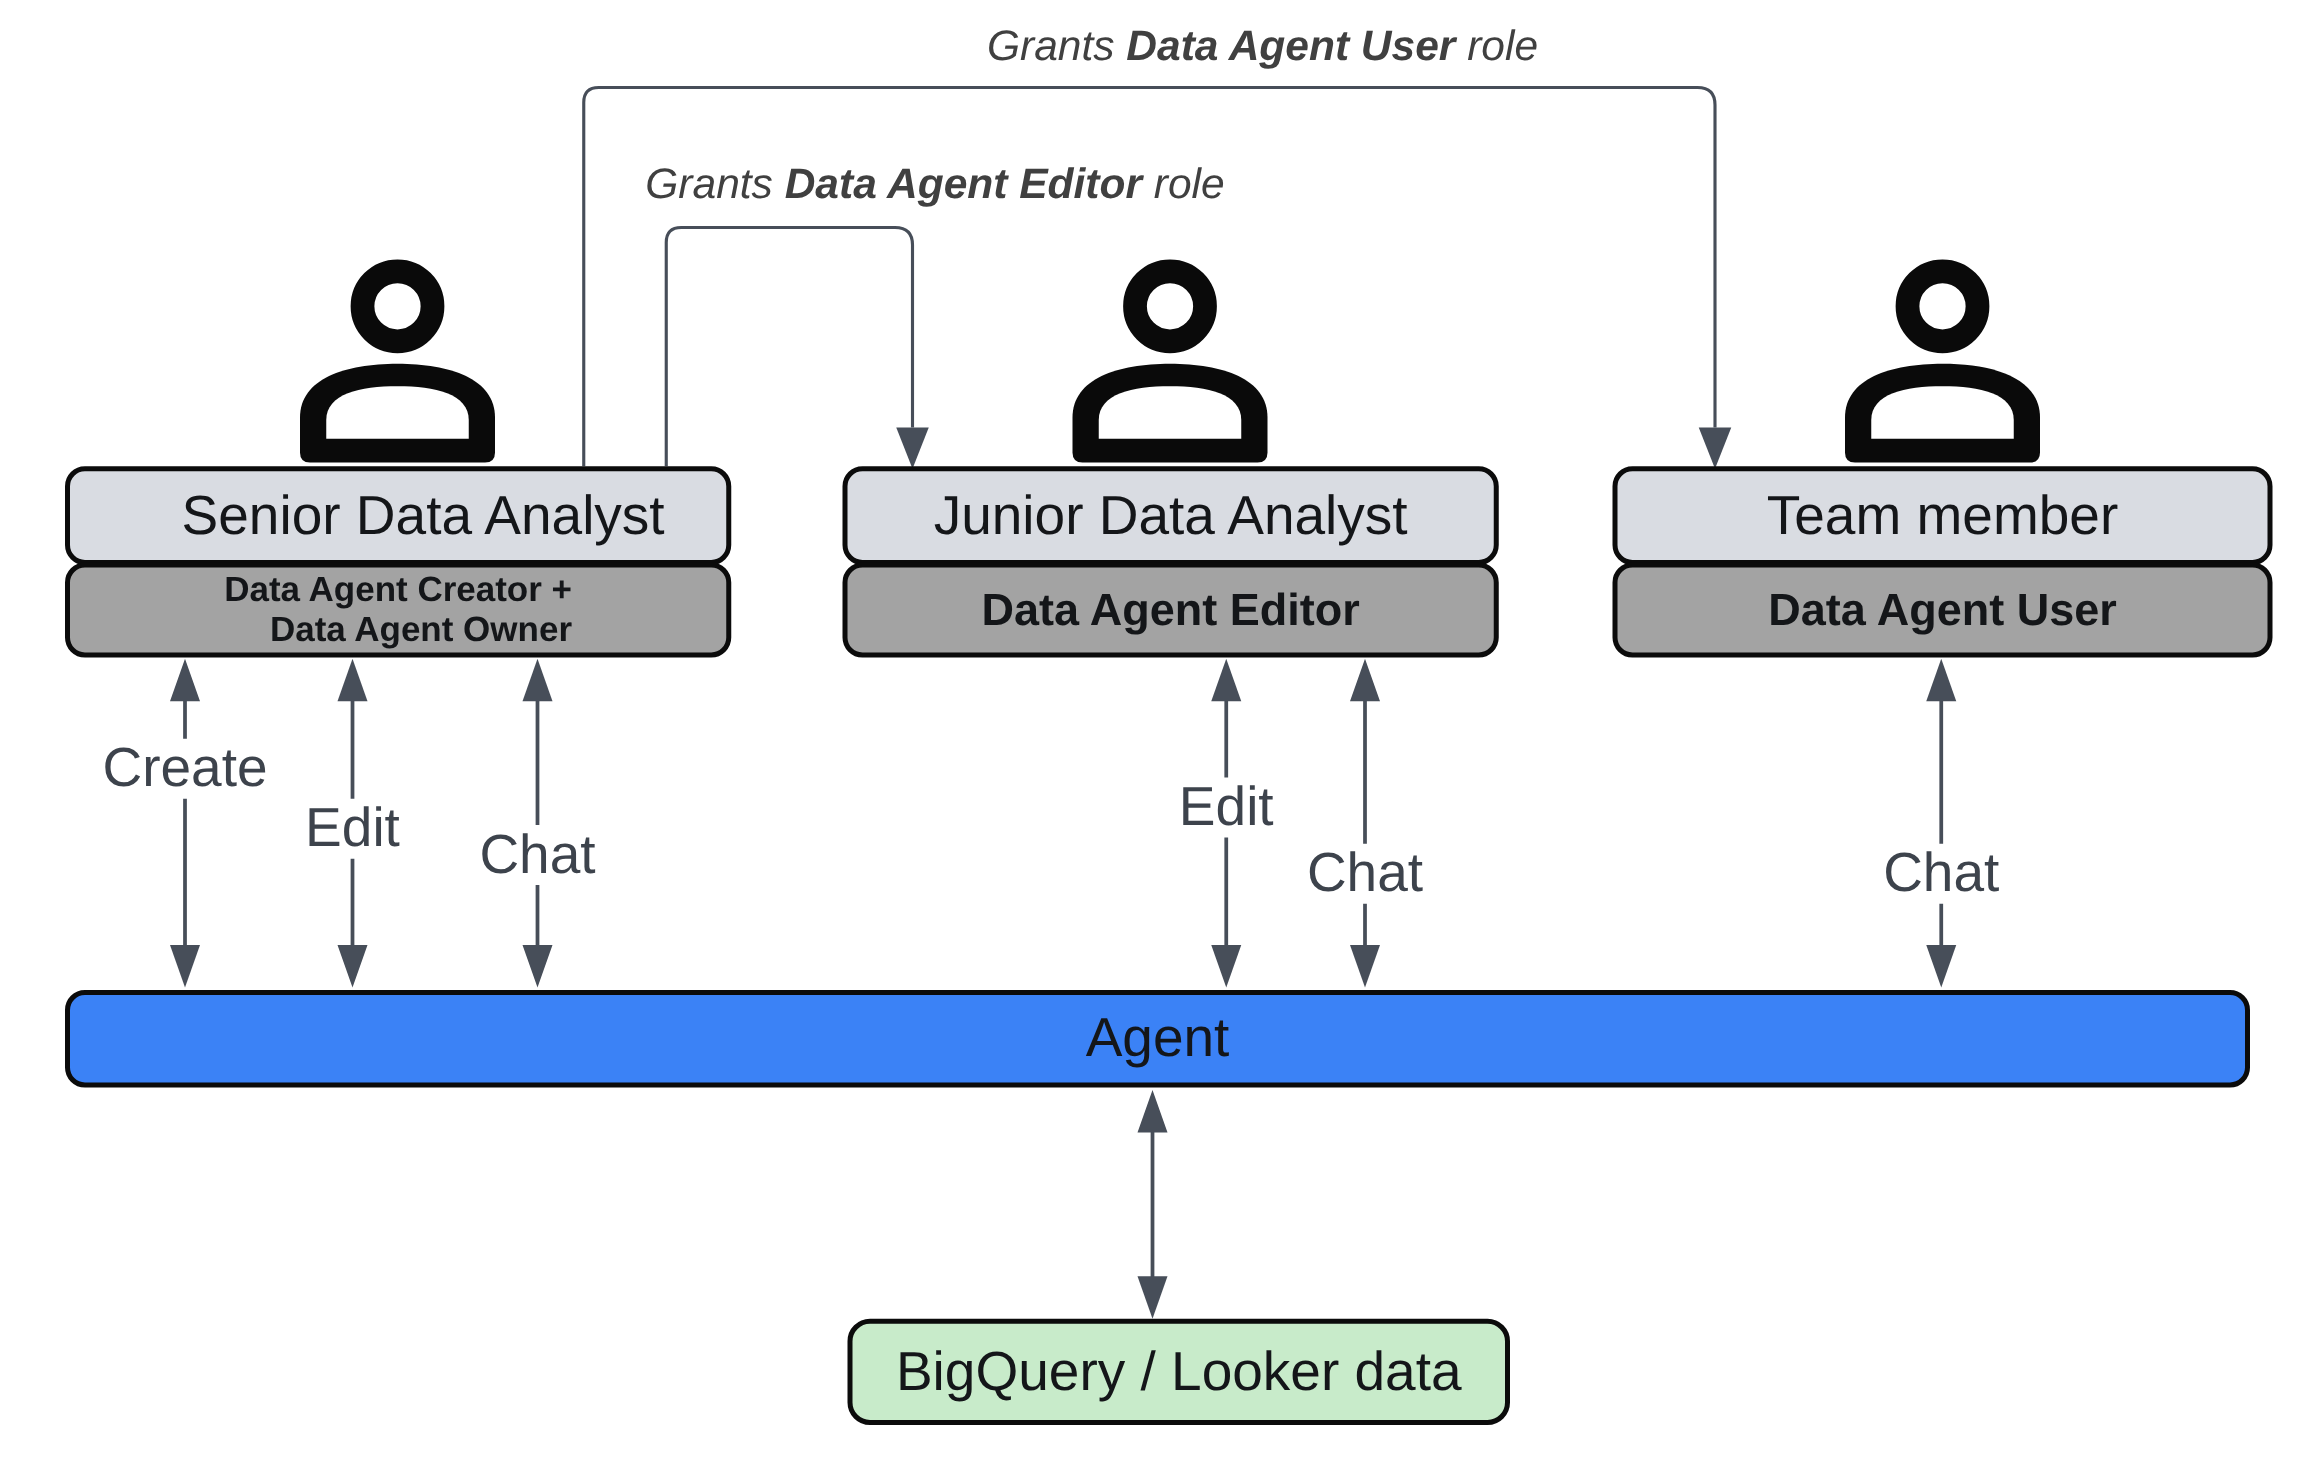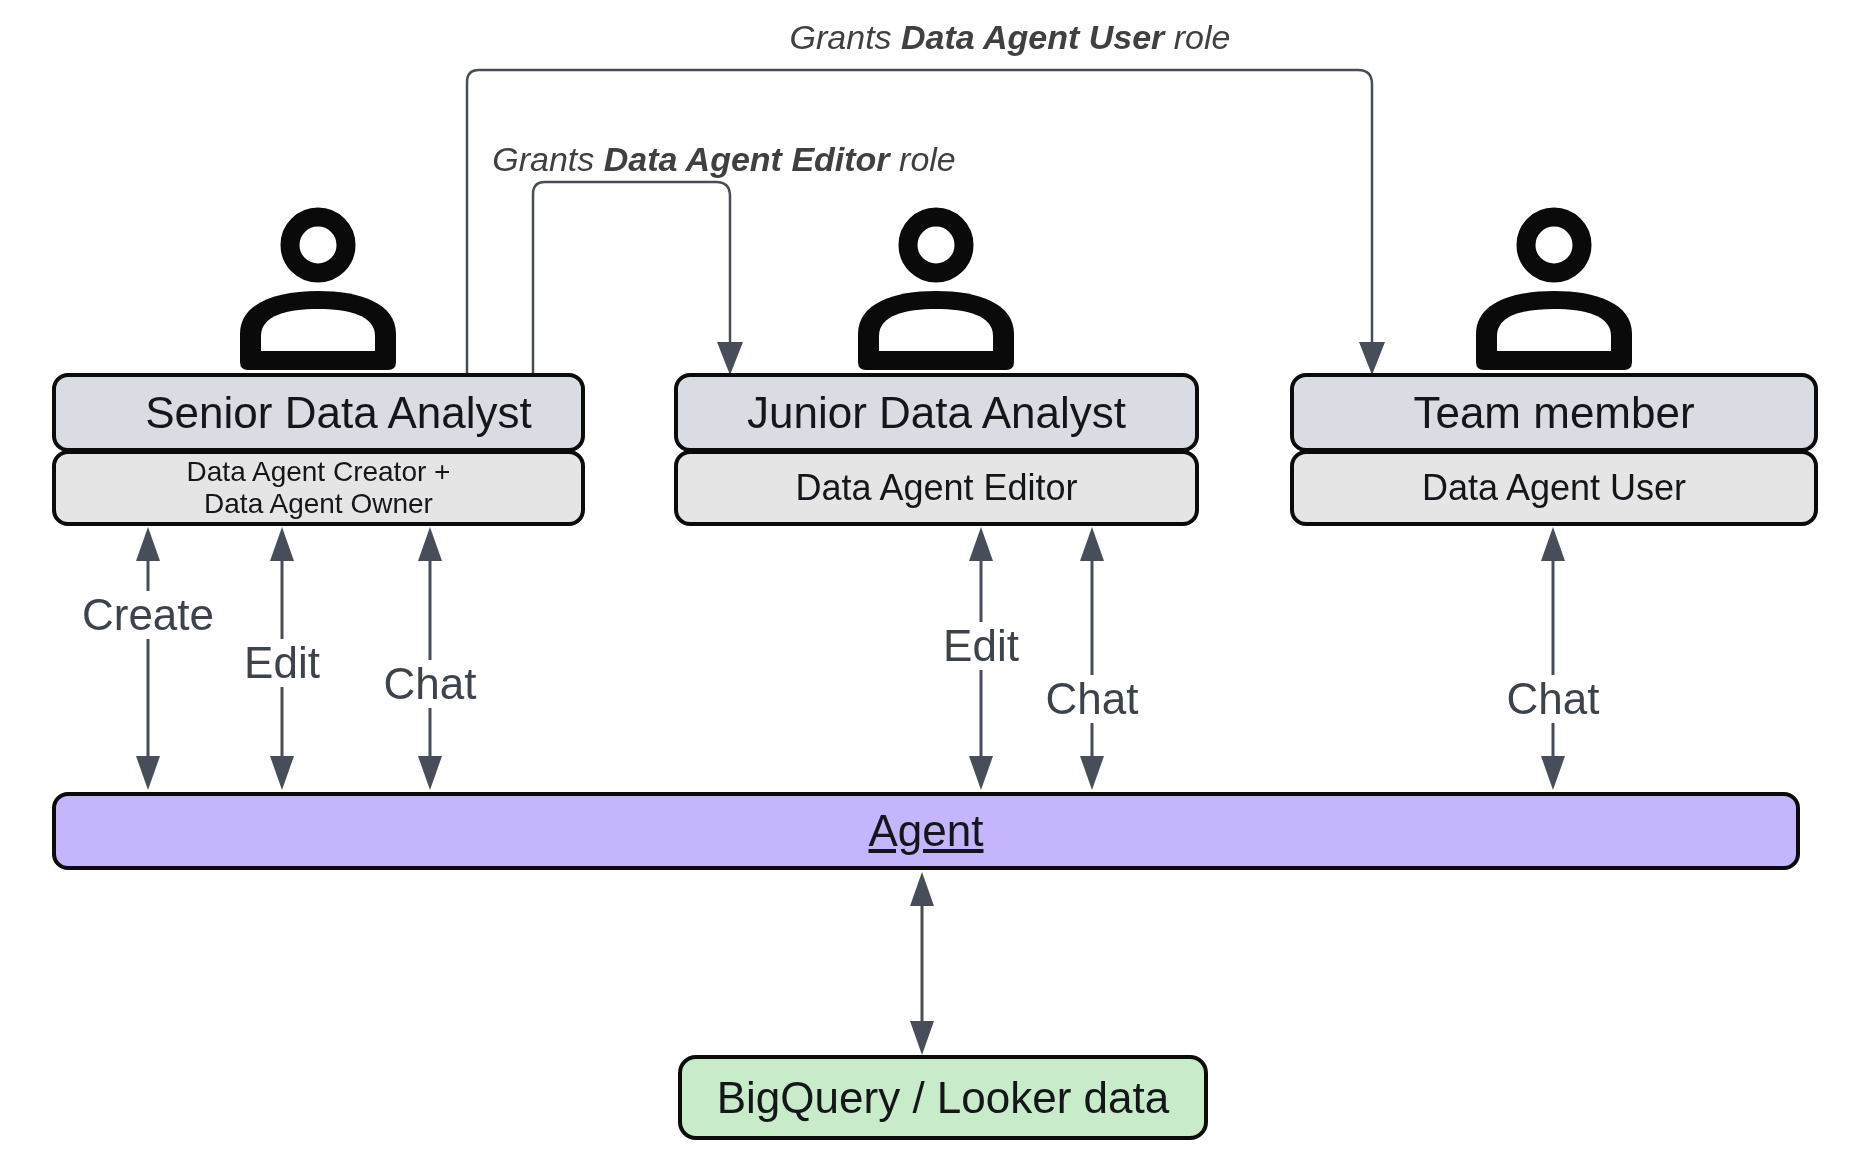--- a/index.html
+++ b/index.html
@@ -7,23 +7,23 @@
     position:relative;width:1852px;height:1176px;background:#ffffff;overflow:hidden;
     font-family:"Liberation Sans",sans-serif;
   }
   .overlay{position:absolute;left:0;top:0;width:1852px;height:1176px;}
   .box{
     position:absolute;box-sizing:border-box;border:4px solid #0b0b0b;
     display:flex;align-items:center;justify-content:center;text-align:center;
     color:#141619;
   }
   .gray-box{background:#d9dce2;border-radius:16px;font-size:44px;}
-  .yellow-box{background:#e5e5e5;border-radius:16px;font-weight:normal;font-size:36px;}
+  .yellow-box{background:#a3a3a3;border-radius:16px;font-weight:bold;font-size:36px;text-align:right;}
   .yellow-box.two-line{font-size:28px;line-height:32px;white-space:pre-line;}
-  .agent-bar{background:#c4b5fd;border-radius:16px;font-size:44px;text-decoration:underline;}
+  .agent-bar{background:#3b82f6;border-radius:16px;font-size:44px;}
   .green-box{background:#c8ebca;border-radius:18px;font-size:44px;margin-left:20px;}
   .action-label{
     position:absolute;transform:translate(-50%,-50%);
     background:#ffffff;padding:2px 10px;font-size:44px;color:#3d434c;line-height:1;
     white-space:nowrap;
   }
   .grant-label{
     position:absolute;transform:translateX(-50%);
     font-style:italic;font-size:34px;color:#404040;line-height:42px;white-space:nowrap;
   }
@@ -92,21 +92,21 @@
 
     <g stroke="#474e59" stroke-width="3">
       <line x1="922" y1="905" x2="922" y2="1022"></line>
       <polygon points="910,906 934,906 922,872" fill="#474e59" stroke="none"></polygon>
       <polygon points="910,1021 934,1021 922,1055" fill="#474e59" stroke="none"></polygon>
     </g>
   </svg>
 
   <div class="grant-label" style="left:1010px;top:16px;"><span>Grants </span><b>Data Agent User</b><span> role</span></div>
 
-  <div class="grant-label" style="left:724px;top:126px;margin-top:12px;"><span>Grants </span><b>Data Agent Editor</b><span> role</span></div>
+  <div class="grant-label" style="left:748px;top:126px;"><span>Grants </span><b>Data Agent Editor</b><span> role</span></div>
 
   <div class="box gray-box" style="left:52px;top:373px;width:533px;height:79px;padding-left:40px;">
     <span>Senior Data Analyst</span>
   </div>
   <div class="box yellow-box two-line" style="left:52px;top:450px;width:533px;height:76px;">
     <span>Data Agent Creator +
 Data Agent Owner</span>
   </div>
 
   <div class="box gray-box" style="left:674px;top:373px;width:525px;height:79px;">

